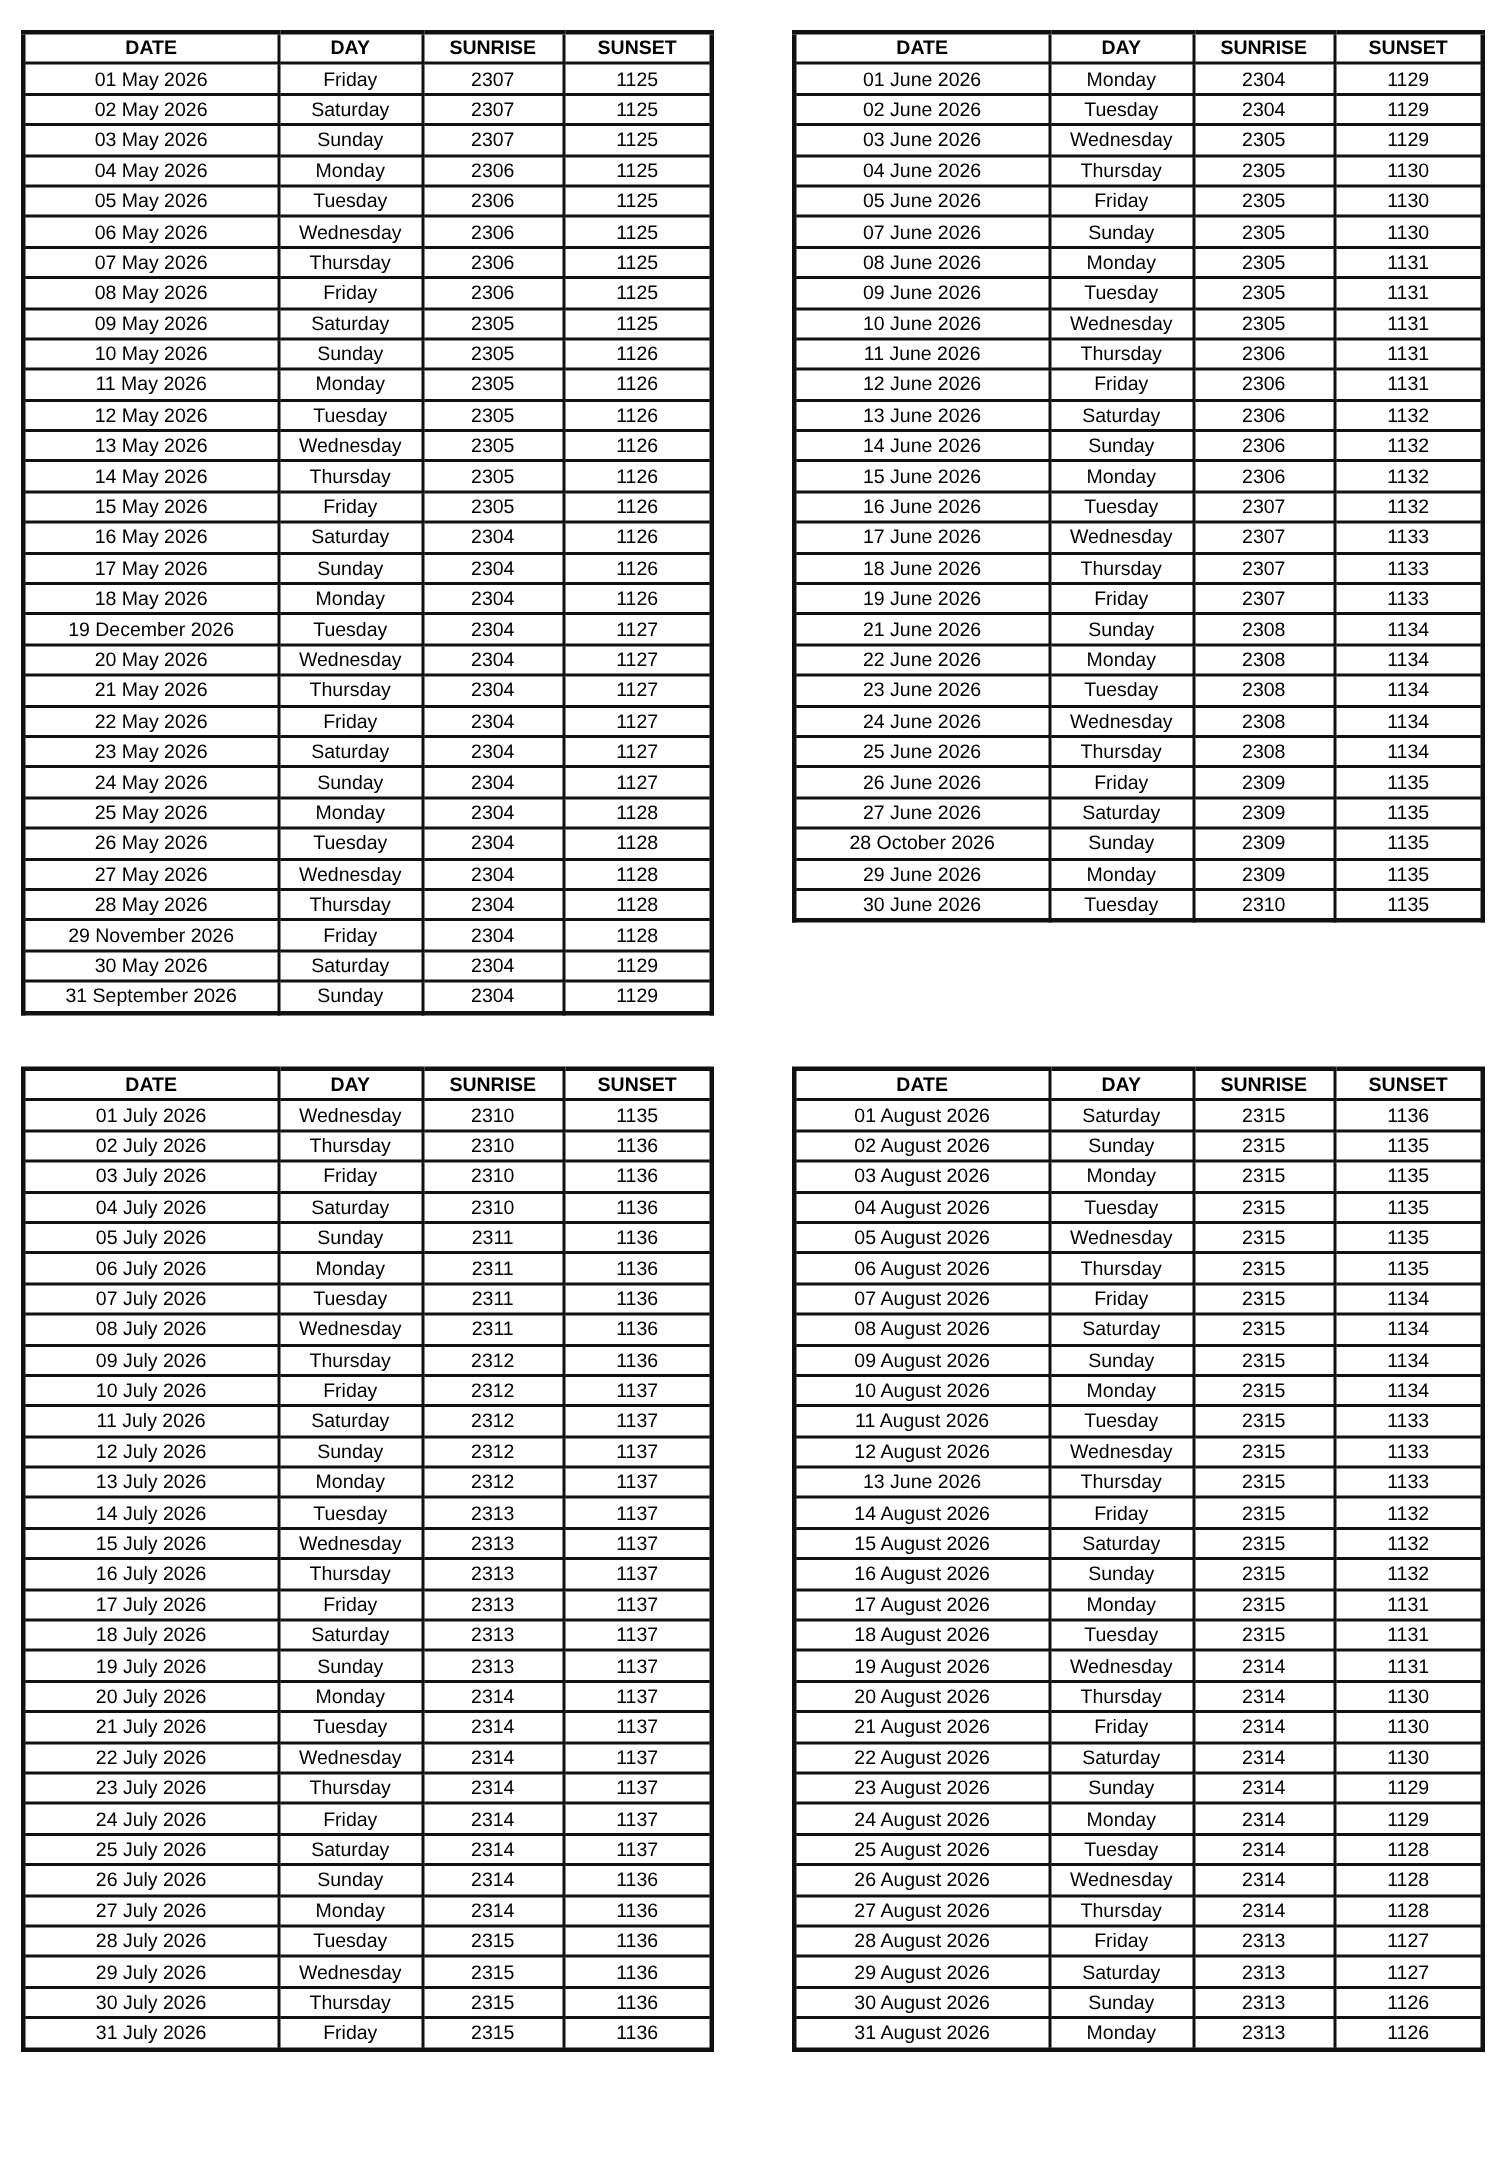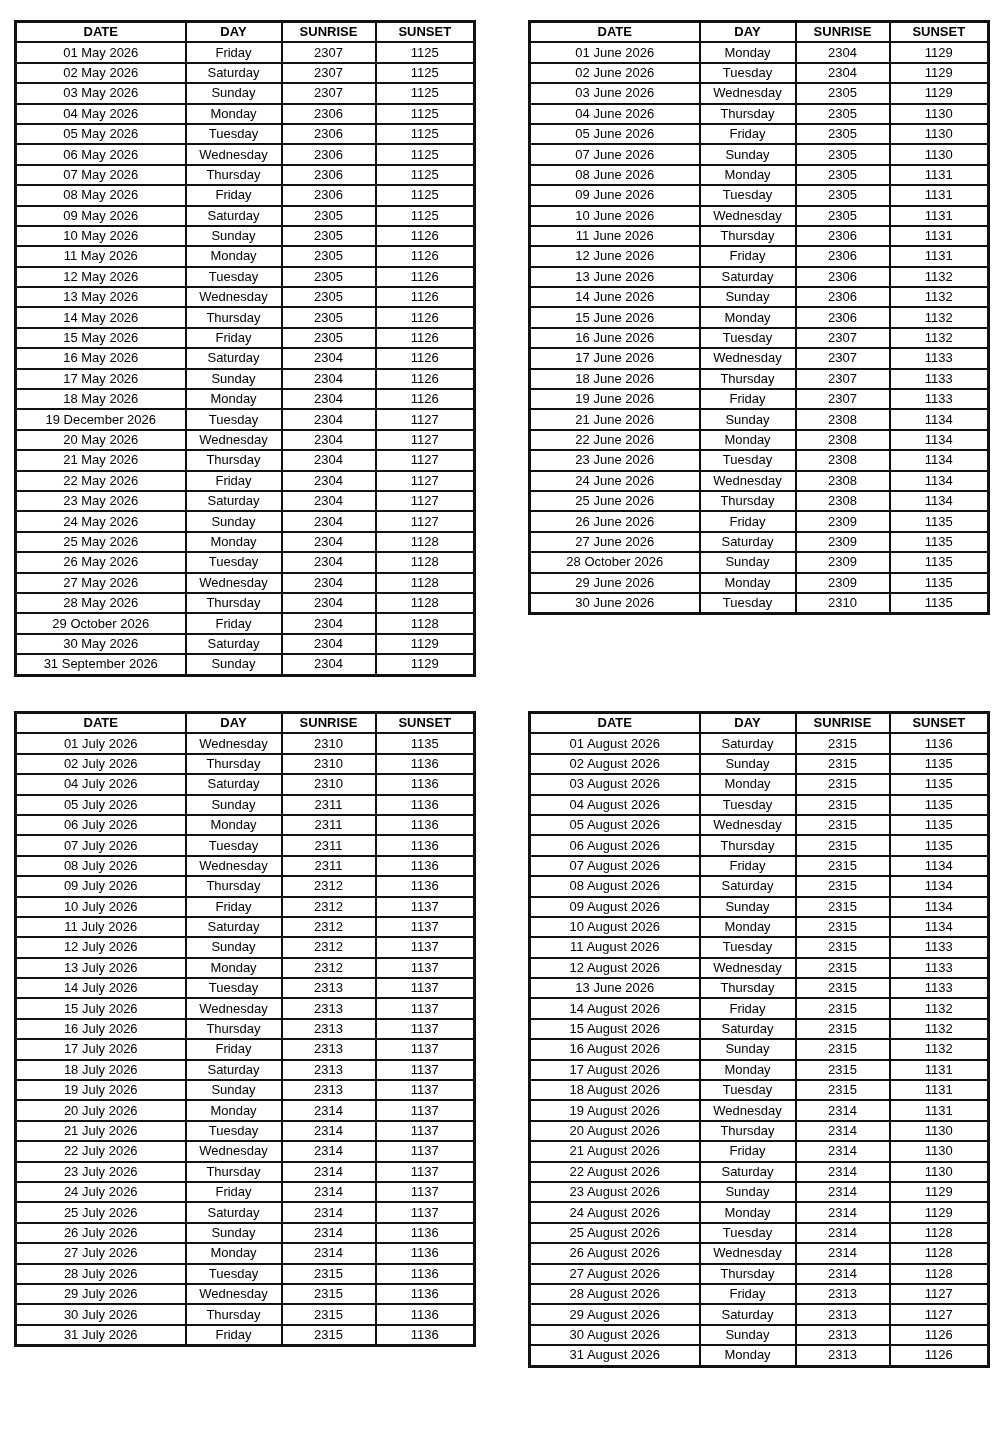--- a/index.html
+++ b/index.html
@@ -235,21 +235,21 @@
           <td>2304</td>
           <td>1128</td>
         </tr>
         <tr>
           <td>28 May 2026</td>
           <td>Thursday</td>
           <td>2304</td>
           <td>1128</td>
         </tr>
         <tr>
-          <td>29 October 2026</td>
+          <td>29 November 2026</td>
           <td>Friday</td>
           <td>2304</td>
           <td>1128</td>
         </tr>
         <tr>
           <td>30 May 2026</td>
           <td>Saturday</td>
           <td>2304</td>
           <td>1129</td>
         </tr>
@@ -471,20 +471,26 @@
           <td>2310</td>
           <td>1135</td>
         </tr>
         <tr>
           <td>02 July 2026</td>
           <td>Thursday</td>
           <td>2310</td>
           <td>1136</td>
         </tr>
         <tr>
+          <td>03 July 2026</td>
+          <td>Friday</td>
+          <td>2310</td>
+          <td>1136</td>
+        </tr>
+        <tr>
           <td>04 July 2026</td>
           <td>Saturday</td>
           <td>2310</td>
           <td>1136</td>
         </tr>
         <tr>
           <td>05 July 2026</td>
           <td>Sunday</td>
           <td>2311</td>
           <td>1136</td>

